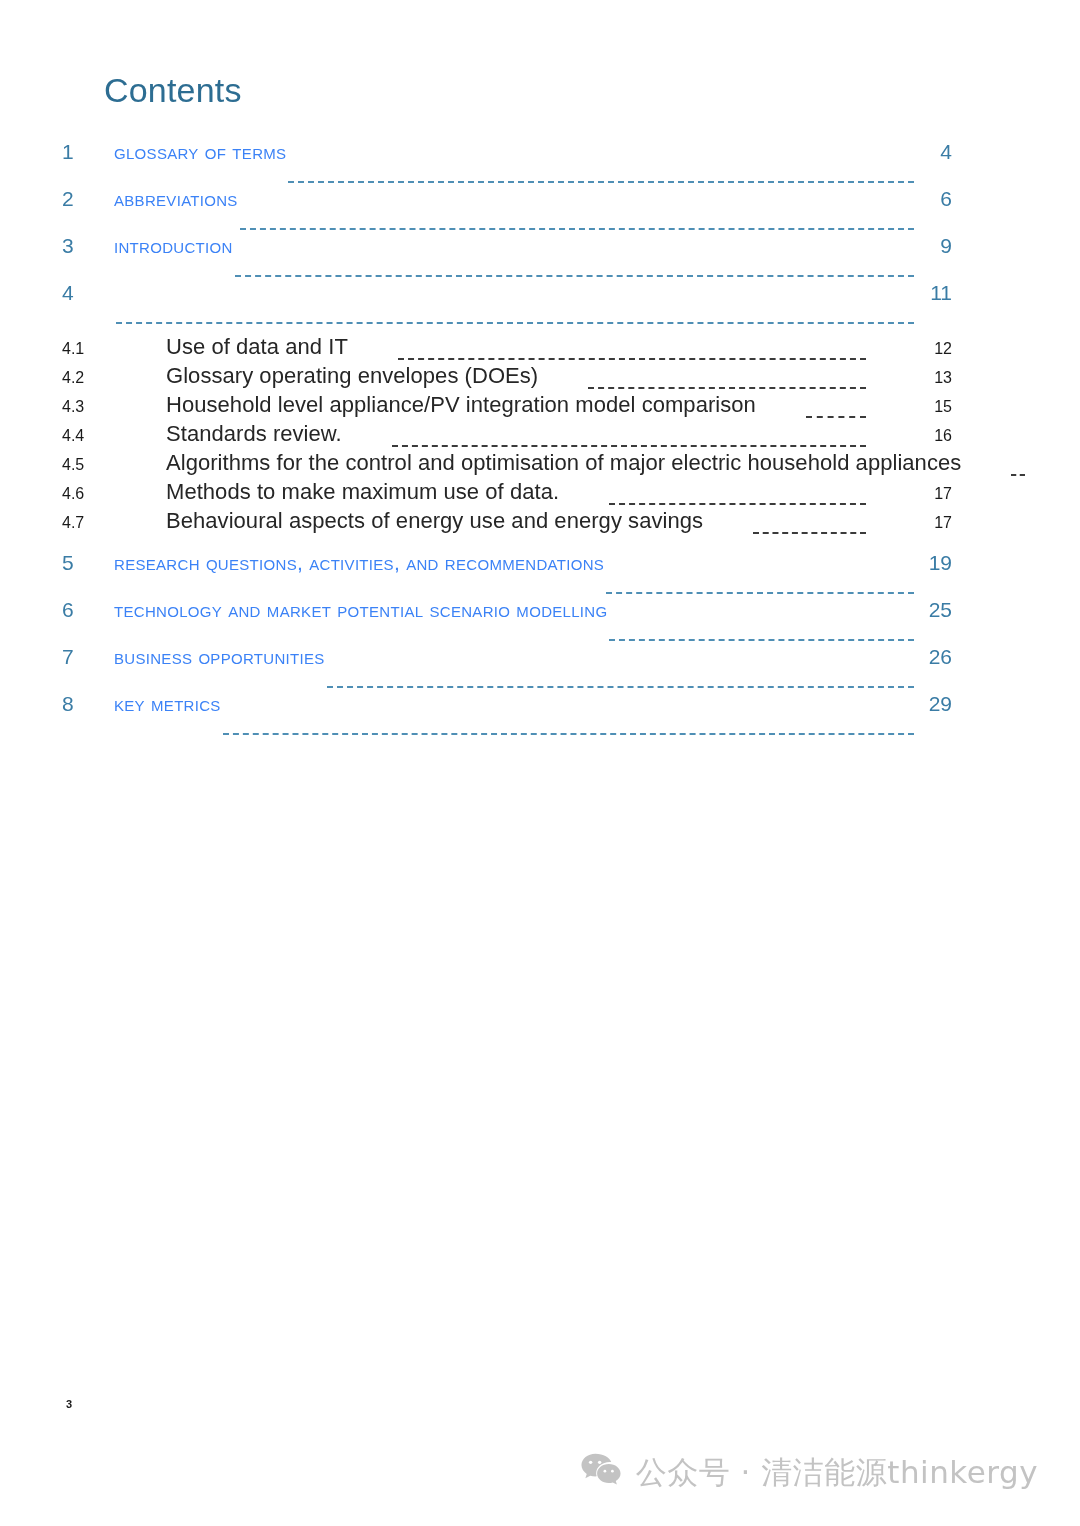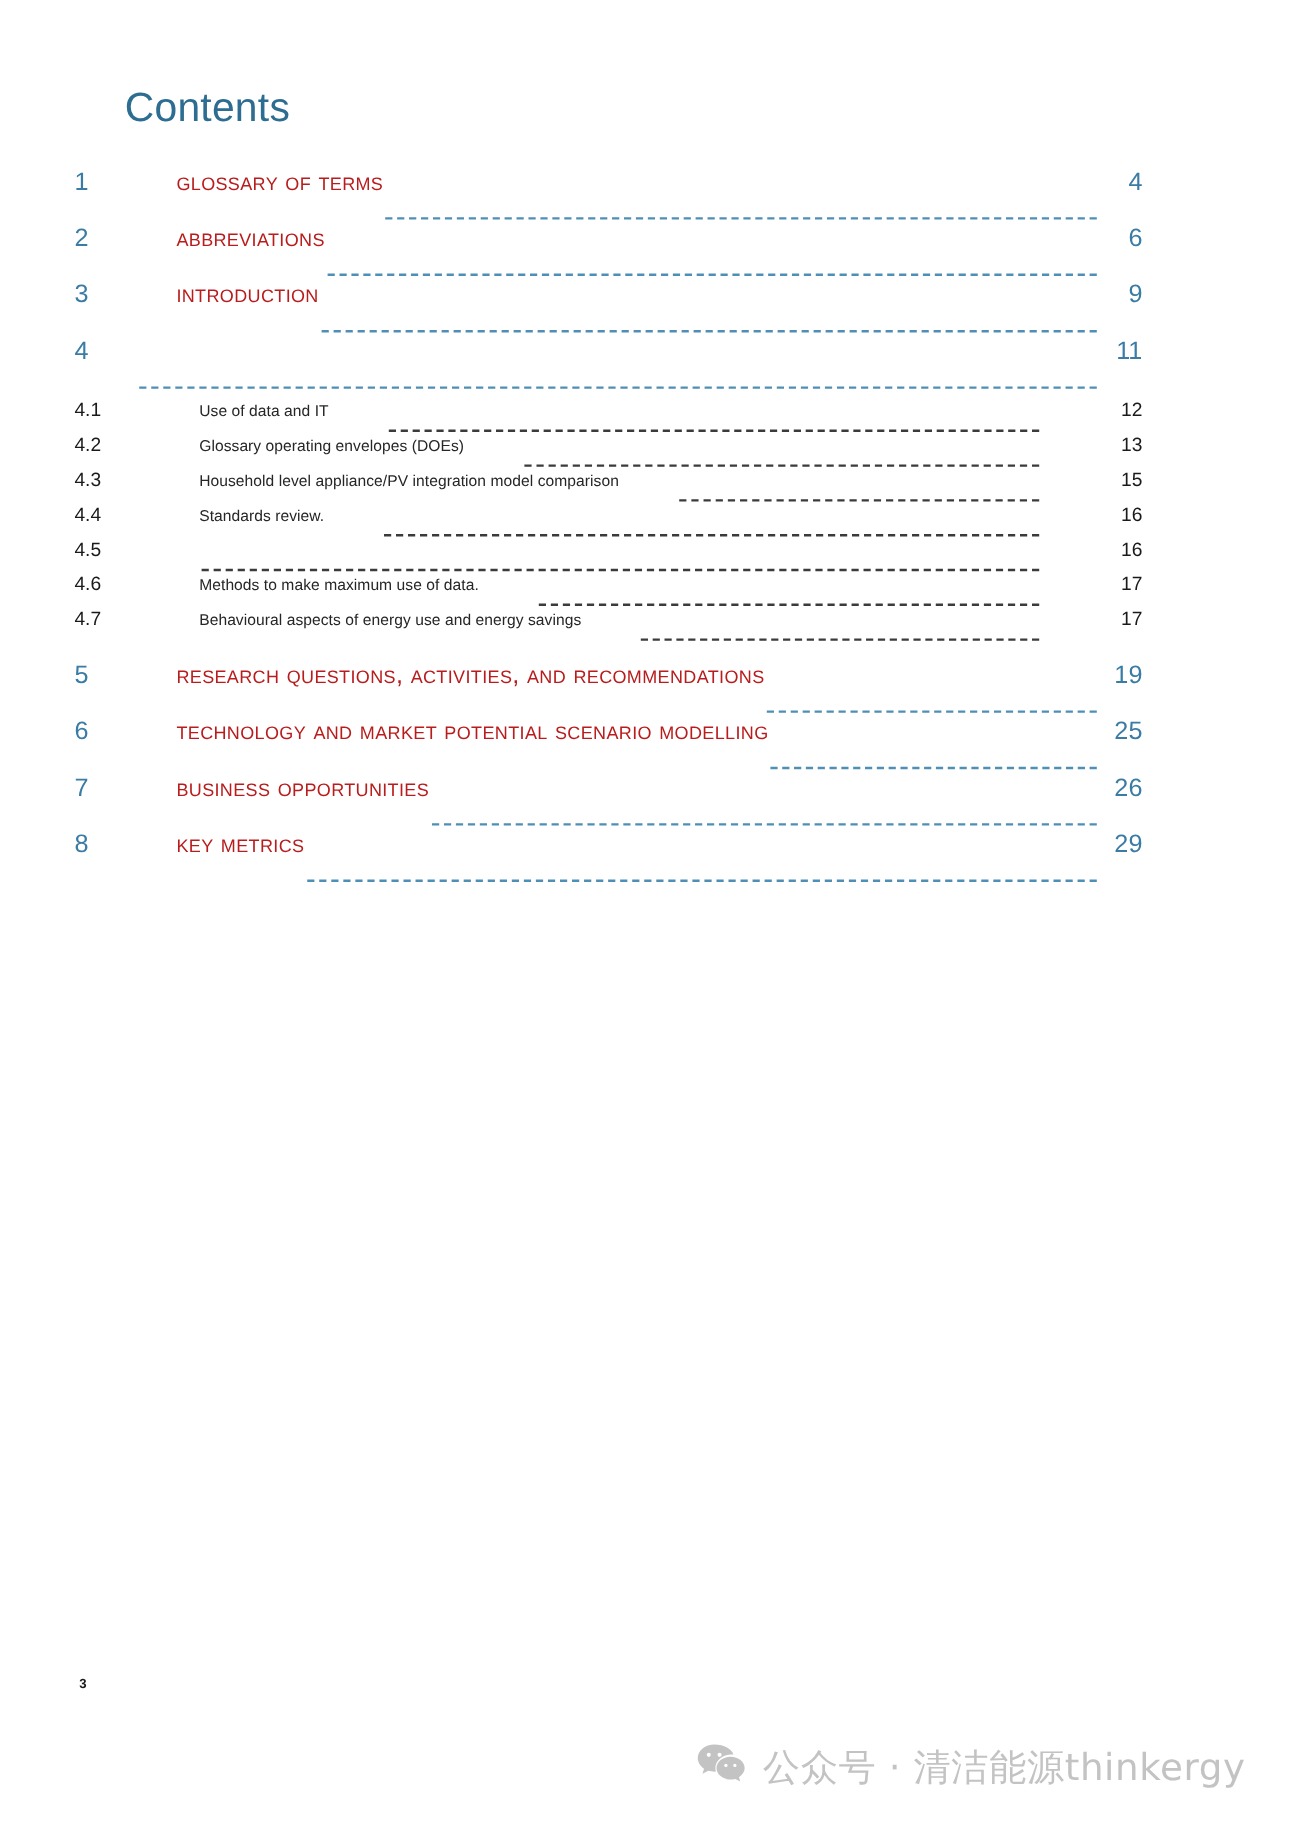--- a/index.html
+++ b/index.html
@@ -56,25 +56,24 @@
     color: #3a7ca5;
   }
   .toc-row.lvl1 .num {
     width: 52px;
     flex: 0 0 52px;
     font-size: 21px;
     color: #3a7ca5;
   }
   .toc-row.lvl1 .label {
     font-size: 21px;
-    color: #b91c1c;
+    color: #3b82f6;
     font-variant: small-caps;
     text-transform: lowercase;
     letter-spacing: 0.3px;
-    margin-left: 33px;
   }
   .toc-row.lvl1 .label::first-letter {
     
     font-size: 100%;
   }
   .toc-row.lvl1 .leader {
     flex: 1 1 auto;
     min-width: 18px;
     position: relative;
     height: 1px;
@@ -102,21 +101,21 @@
     color: #262626;
     gap: 48px;
   }
   .toc-row.lvl2 .num {
     width: 56px;
     flex: 0 0 56px;
     font-size: 16px;
     color: #1a1a1a;
   }
   .toc-row.lvl2 .label {
-    font-size: 13px;
+    font-size: 22px;
     color: #262626;
     letter-spacing: 0.05px;
   }
   .toc-row.lvl2 .leader {
     flex: 1 1 auto;
     min-width: 14px;
     position: relative;
     height: 1px;
     margin: 0 4px 0 2px;
     align-self: flex-end;
@@ -220,20 +219,21 @@
         <span class="pg">15</span>
       </div>
       <div class="toc-row lvl2">
         <span class="num">4.4</span>
         <span class="label">Standards review.</span>
         <span class="leader"></span>
         <span class="pg">16</span>
       </div>
       <div class="toc-row lvl2">
         <span class="num">4.5</span>
+        <span class="label">Algorithms for the control and optimisation of major electric household appliances</span>
         <span class="leader"></span>
         <span class="pg">16</span>
       </div>
       <div class="toc-row lvl2">
         <span class="num">4.6</span>
         <span class="label">Methods to make maximum use of data.</span>
         <span class="leader"></span>
         <span class="pg">17</span>
       </div>
       <div class="toc-row lvl2">

